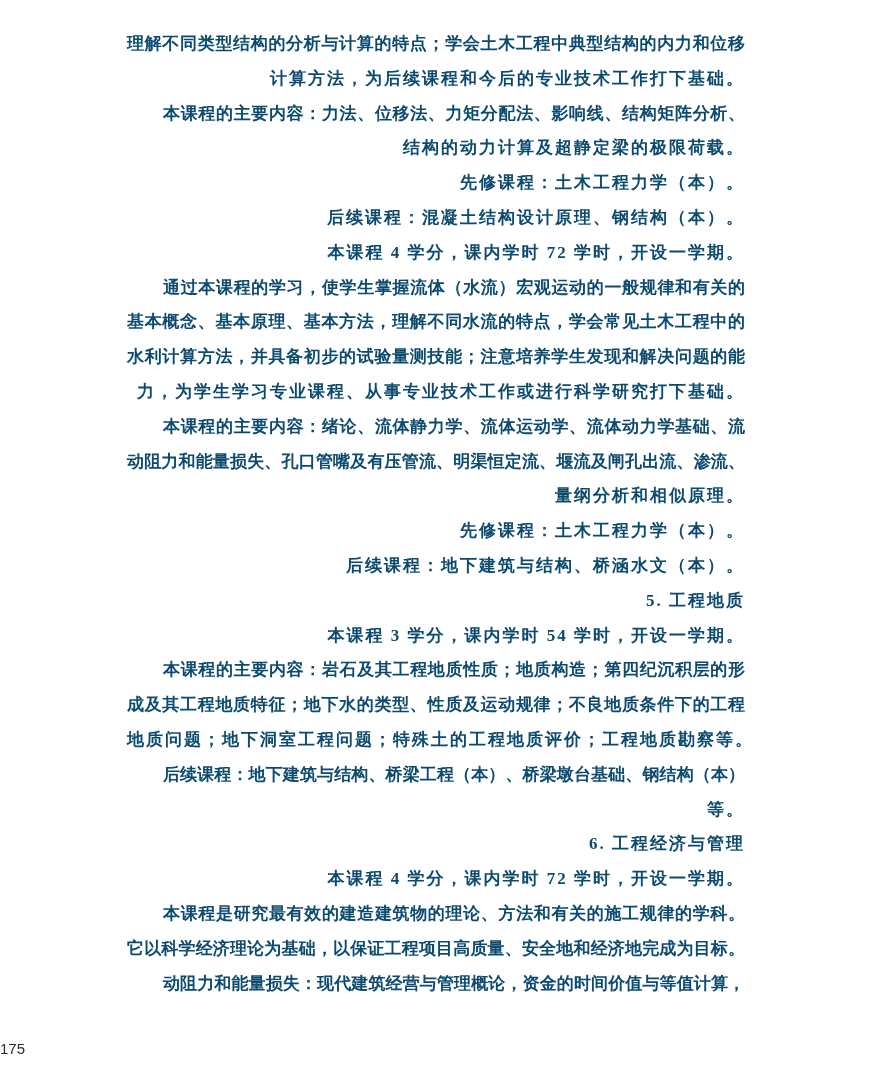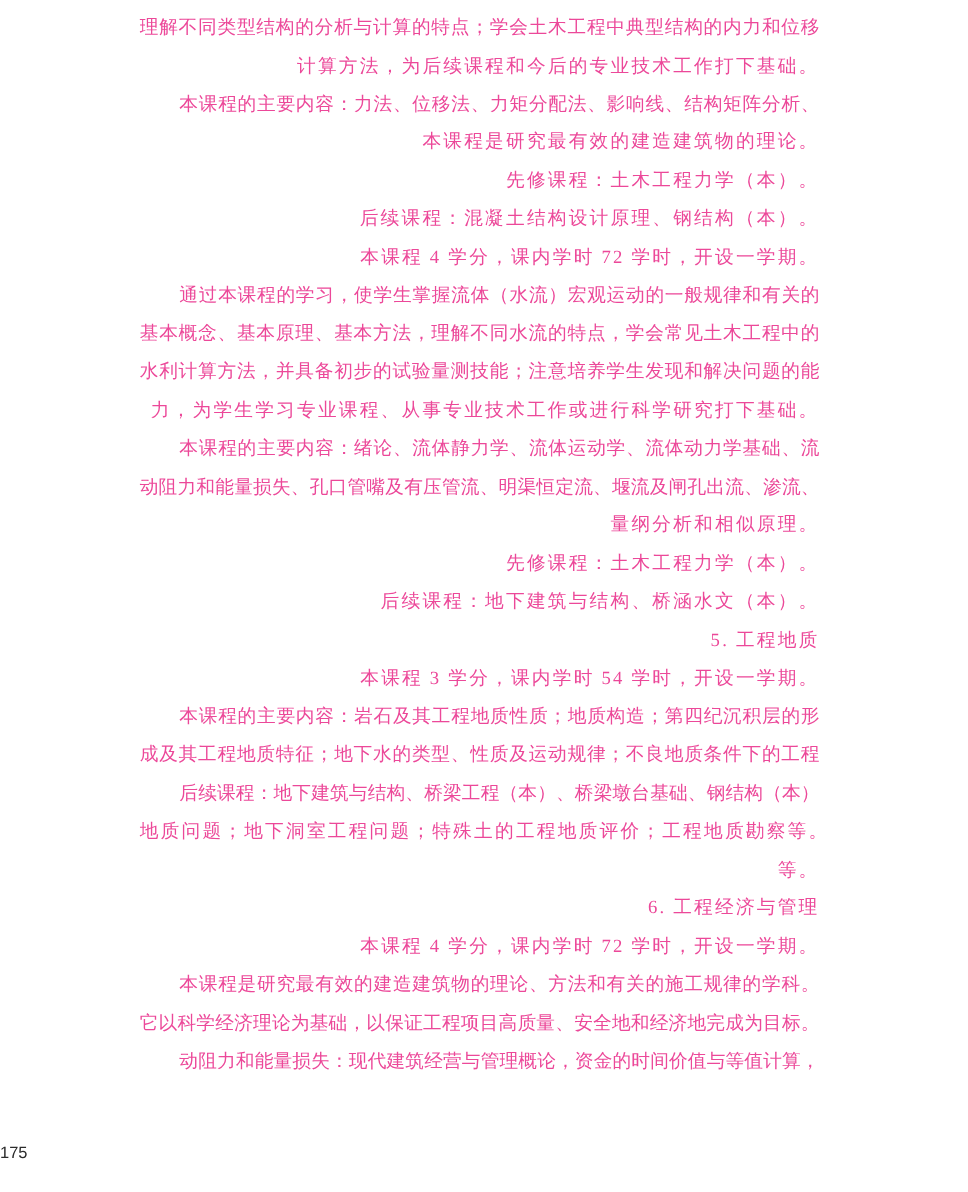--- a/index.html
+++ b/index.html
@@ -12,25 +12,26 @@
   .page {
     position: relative;
     width: 880px;
     height: 1084px;
     background: #ffffff;
     overflow: hidden;
   }
   .text-block {
     position: absolute;
     left: 127px;
-    top: 8px;
+    top: 27px;
     width: 618px;
-    color: #ec4899;
+    color: #0c4a6e;
     font-size: 17px;
     line-height: 34.8px;
+    font-weight: bold;
   }
   .ln {
     width: 618px;
     white-space: nowrap;
     text-align: right;
   }
   
   .ind { text-indent: 36px; }
   
   .just {
@@ -51,39 +52,39 @@
   }
 </style>
 </head>
 <body>
 
 <div class="page">
   <div class="text-block">
     <div class="ln just">理解不同类型结构的分析与计算的特点；学会土木工程中典型结构的内力和位移</div>
     <div class="ln last">计算方法，为后续课程和今后的专业技术工作打下基础。</div>
     <div class="ln ind just">本课程的主要内容：力法、位移法、力矩分配法、影响线、结构矩阵分析、</div>
-    <div class="ln last">本课程是研究最有效的建造建筑物的理论。</div>
+    <div class="ln last">结构的动力计算及超静定梁的极限荷载。</div>
     <div class="ln ind last">先修课程：土木工程力学（本）。</div>
     <div class="ln ind last">后续课程：混凝土结构设计原理、钢结构（本）。</div>
     <div class="ln ind last">本课程 4 学分，课内学时 72 学时，开设一学期。</div>
     <div class="ln ind just">通过本课程的学习，使学生掌握流体（水流）宏观运动的一般规律和有关的</div>
     <div class="ln just">基本概念、基本原理、基本方法，理解不同水流的特点，学会常见土木工程中的</div>
     <div class="ln just">水利计算方法，并具备初步的试验量测技能；注意培养学生发现和解决问题的能</div>
     <div class="ln last">力，为学生学习专业课程、从事专业技术工作或进行科学研究打下基础。</div>
     <div class="ln ind just">本课程的主要内容：绪论、流体静力学、流体运动学、流体动力学基础、流</div>
     <div class="ln just">动阻力和能量损失、孔口管嘴及有压管流、明渠恒定流、堰流及闸孔出流、渗流、</div>
     <div class="ln last">量纲分析和相似原理。</div>
     <div class="ln ind last">先修课程：土木工程力学（本）。</div>
     <div class="ln ind last">后续课程：地下建筑与结构、桥涵水文（本）。</div>
     <div class="ln ind last">5. 工程地质</div>
     <div class="ln ind last">本课程 3 学分，课内学时 54 学时，开设一学期。</div>
     <div class="ln ind just">本课程的主要内容：岩石及其工程地质性质；地质构造；第四纪沉积层的形</div>
     <div class="ln just">成及其工程地质特征；地下水的类型、性质及运动规律；不良地质条件下的工程</div>
+    <div class="ln last">地质问题；地下洞室工程问题；特殊土的工程地质评价；工程地质勘察等。</div>
     <div class="ln ind just">后续课程：地下建筑与结构、桥梁工程（本）、桥梁墩台基础、钢结构（本）</div>
-    <div class="ln last">地质问题；地下洞室工程问题；特殊土的工程地质评价；工程地质勘察等。</div>
     <div class="ln last">等。</div>
     <div class="ln ind last">6. 工程经济与管理</div>
     <div class="ln ind last">本课程 4 学分，课内学时 72 学时，开设一学期。</div>
     <div class="ln ind just">本课程是研究最有效的建造建筑物的理论、方法和有关的施工规律的学科。</div>
     <div class="ln just">它以科学经济理论为基础，以保证工程项目高质量、安全地和经济地完成为目标。</div>
     <div class="ln ind just">动阻力和能量损失：现代建筑经营与管理概论，资金的时间价值与等值计算，</div>
   </div>
 
   <div class="page-number">175</div>
 </div>

